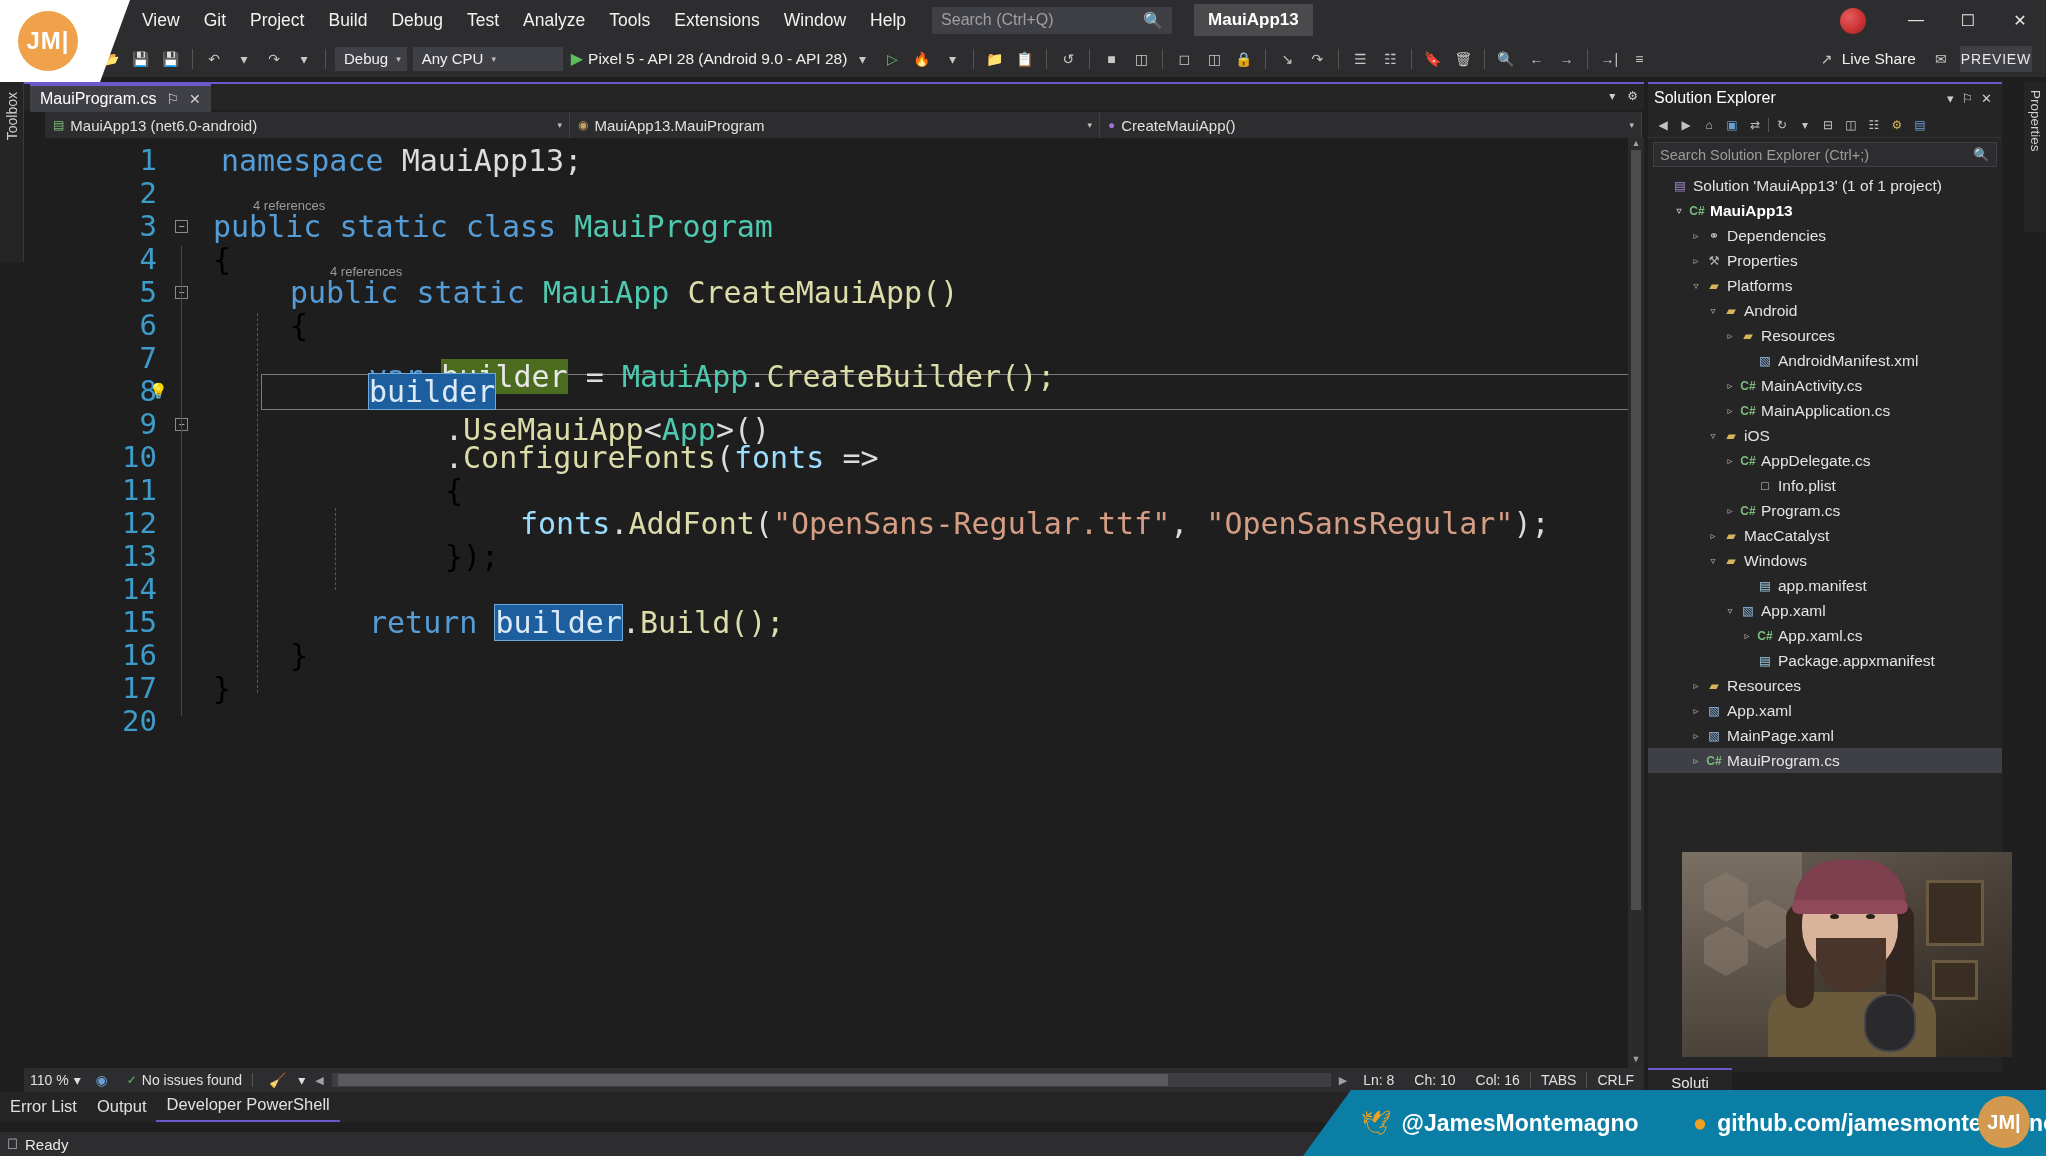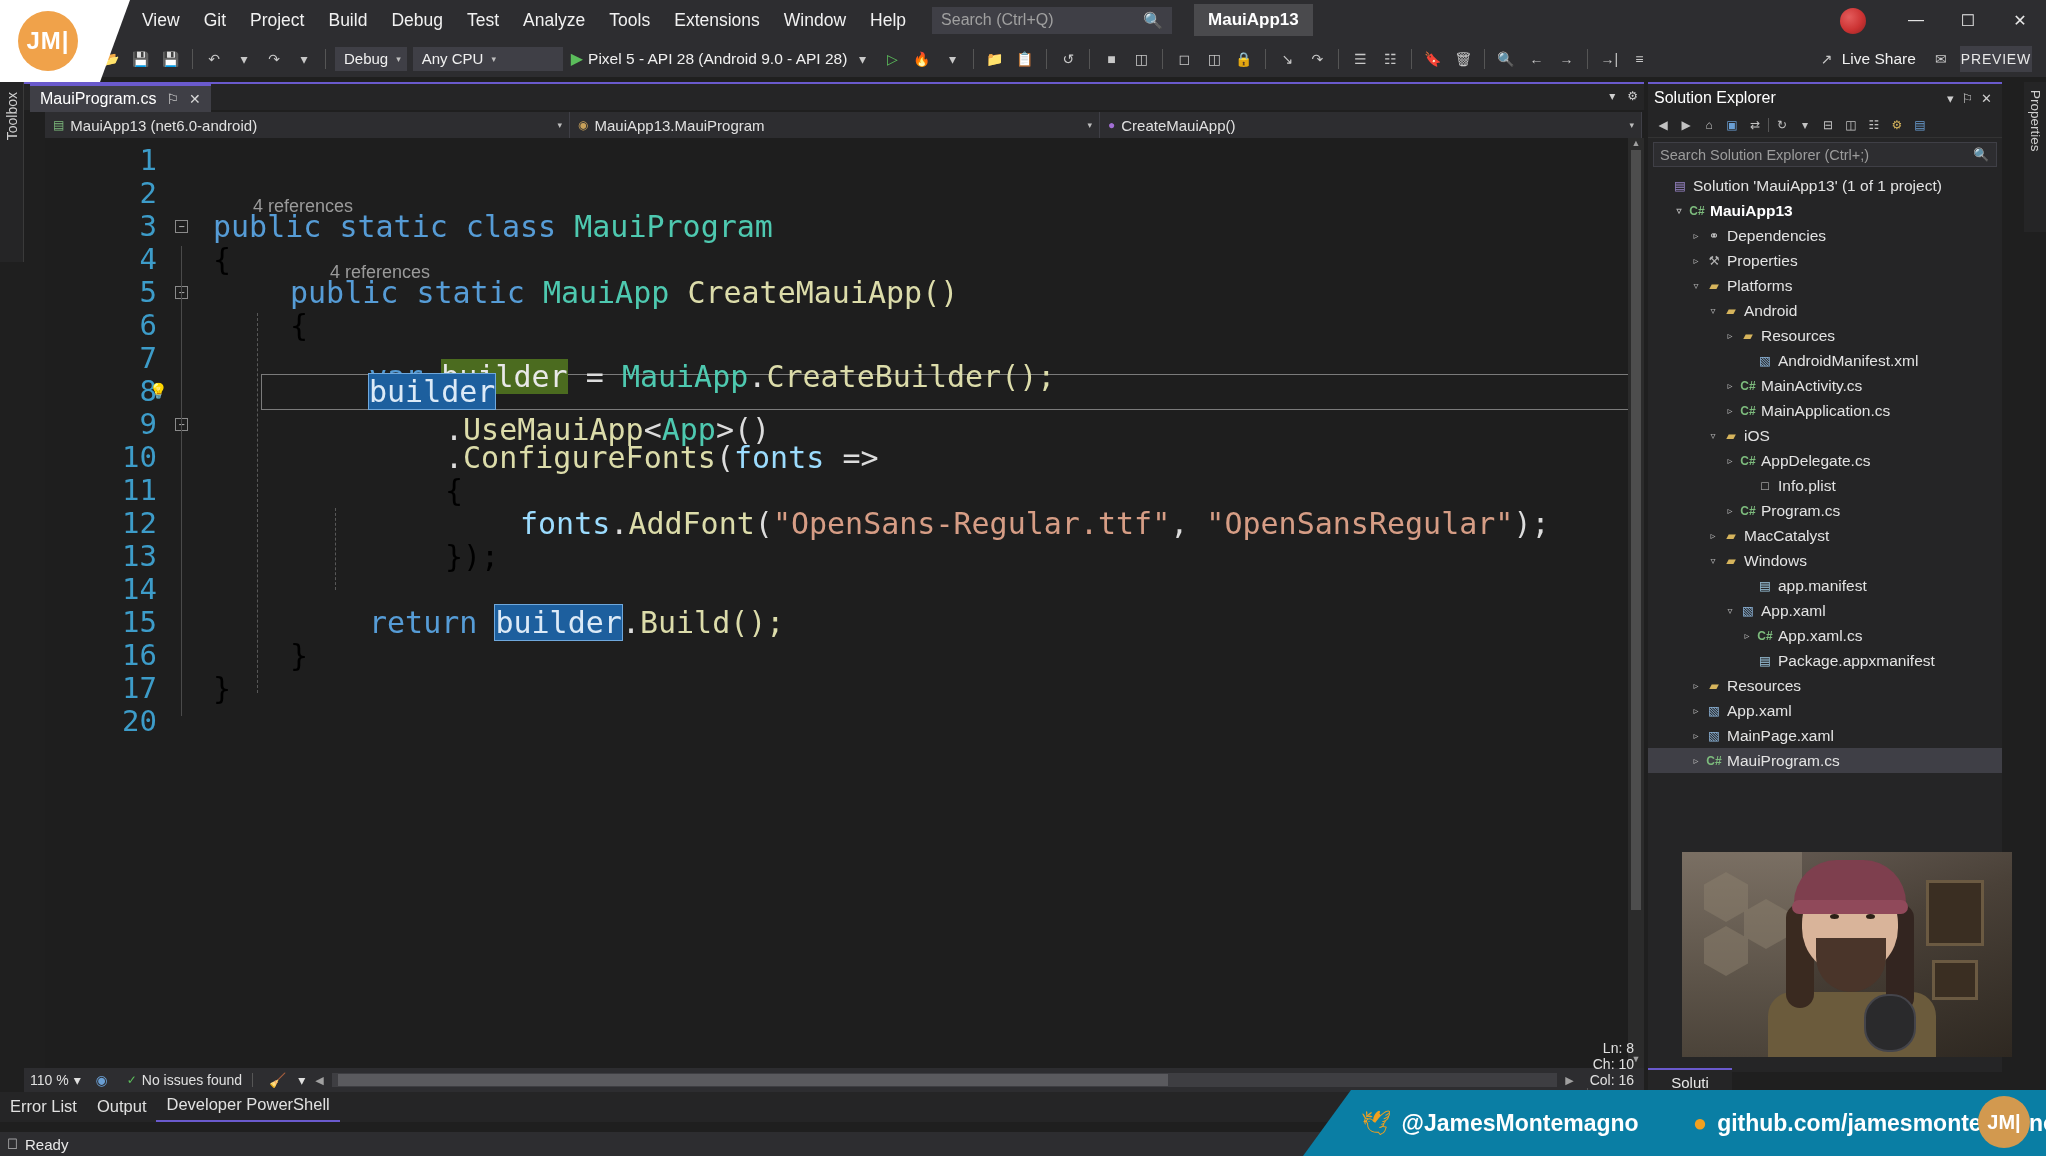--- a/index.html
+++ b/index.html
@@ -134,21 +134,21 @@
   .vline { position: absolute; background: #4a4a4a; width: 1px; }
   .vline.dash {
     width: 0; border-left: 1px dashed #585858; background: none;
   }
   .codearea { position: absolute; left: 120px; top: 0; right: 0; height: 100%; }
   .cline {
     position: absolute; left: 0; white-space: pre; font-size: 30px;
     line-height: 33px; letter-spacing: 0px;
   }
   .refhint {
-    position: absolute; color: #9a9a9a; font-size: 18px;
+    position: absolute; color: #9a9a9a; font-size: 13px;
     font-family: "Liberation Sans", sans-serif; line-height: 16px;
   }
   .current-line {
     position: absolute; left: 216px; right: 10px; height: 36px;
     border: 1px solid #7b7b7b;
   }
   .kw    { color: #569cd6; }
   .type  { color: #4ec9b0; }
   .meth  { color: #dcdcaa; }
   .str   { color: #d69d85; }
@@ -176,21 +176,21 @@
     font-size: 14px;
   }
   .sb-zoom { display: flex; align-items: center; padding: 0 6px; gap: 5px; }
   .sb-item { display: flex; align-items: center; gap: 5px; padding: 0 10px; }
   .sb-sep { width: 1px; height: 14px; background: #565656; }
   .sb-ok { color: #5bbd5b; font-size: 12px; }
   .sb-hscroll {
     flex: 1; height: 14px; background: #3e3e42; margin: 0 8px; position: relative;
   }
   .sb-hscroll .thumb { position: absolute; left: 6px; top: 1px; width: 830px; height: 12px; background: #5a5a5e; }
-  .sb-right { display: flex; align-items: flex-end; flex-direction: column; }
+  .sb-right { display: flex; align-items: flex-start; }
   .sb-right .cell { padding: 0 10px; white-space: nowrap; }
   .sb-right .cell.bordered { border-left: 1px solid #565656; }
 
   
   .panel-tabs {
     position: absolute; left: 0; top: 1092px; width: 2046px; height: 30px;
     background: #252526; display: flex; align-items: flex-end;
   }
   .panel-tab {
     color: #e0e0e0; font-size: 16.5px; padding: 4px 10px 6px;
@@ -480,20 +480,21 @@
     <div class="vline dash" style="left:212px; top:175px; height:380px"></div>
     <div class="vline dash" style="left:290px; top:370px; height:82px"></div>
 
     <div class="current-line" style="top:236px"></div>
 
     <div class="codearea">
 
       <div class="refhint" style="left:88px; top:60px">4 references</div>
       <div class="refhint" style="left:165px; top:126px">4 references</div>
 
+      <div class="cline" style="left:56px; top:6px"><span class="kw">namespace</span><span class="plain"> </span><span class="plain">MauiApp13;</span></div>
 
       <div class="cline" style="left:48px; top:72px"><span class="kw">public static class</span><span class="plain"> </span><span class="type">MauiProgram</span></div>
 
       <div class="cline" style="left:48px; top:105px">{</div>
 
       <div class="cline" style="left:125px; top:138px"><span class="kw">public static</span><span class="plain"> </span><span class="type">MauiApp</span><span class="plain"> </span><span class="meth">CreateMauiApp()</span></div>
 
       <div class="cline" style="left:125px; top:171px">{</div>
 
       <div class="cline" style="left:204px; top:222px"><span class="kw">var</span><span class="plain"> </span><span class="hl-green">builder</span><span class="plain"> </span><span class="plain">=</span><span class="plain"> </span><span class="type">MauiApp</span><span class="plain">.</span><span class="meth">CreateBuilder();</span></div>

